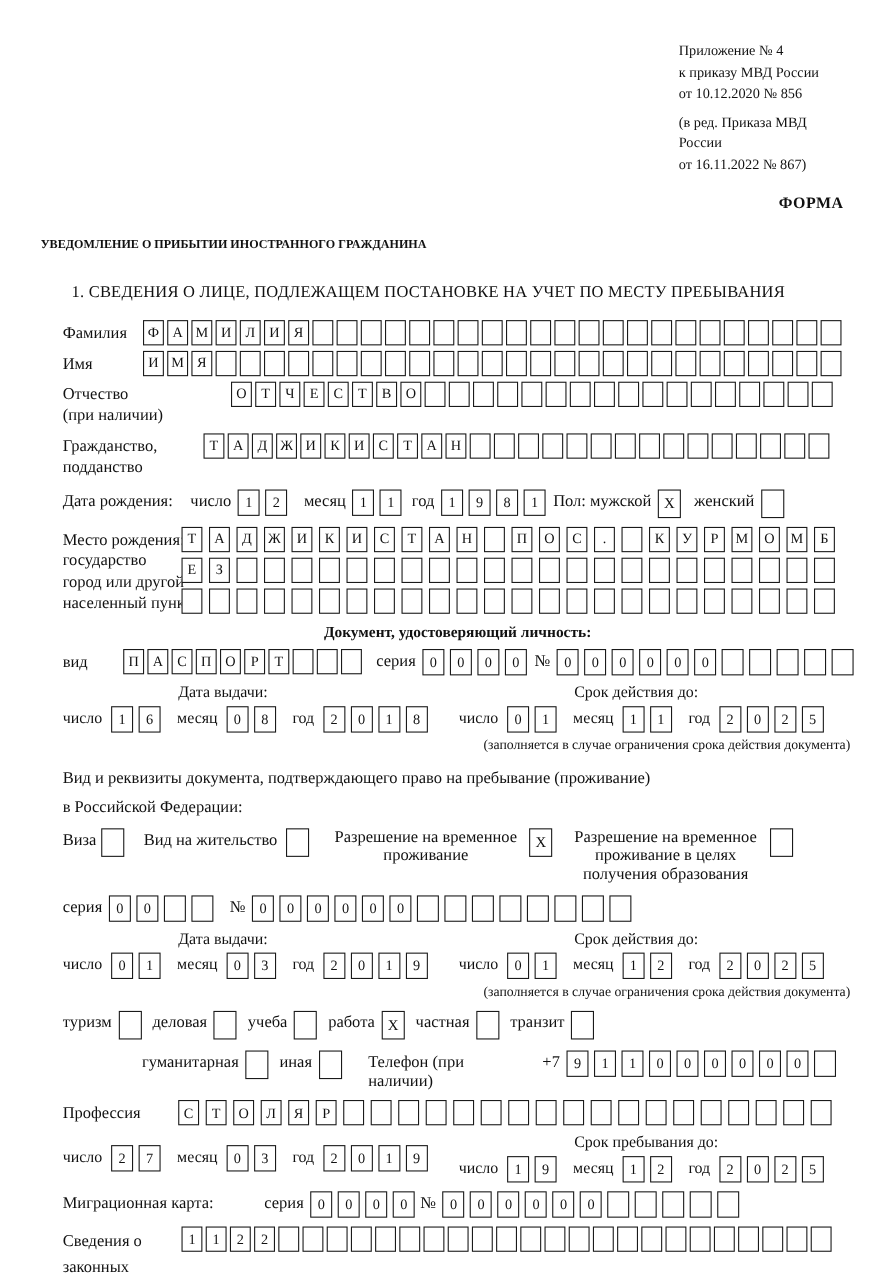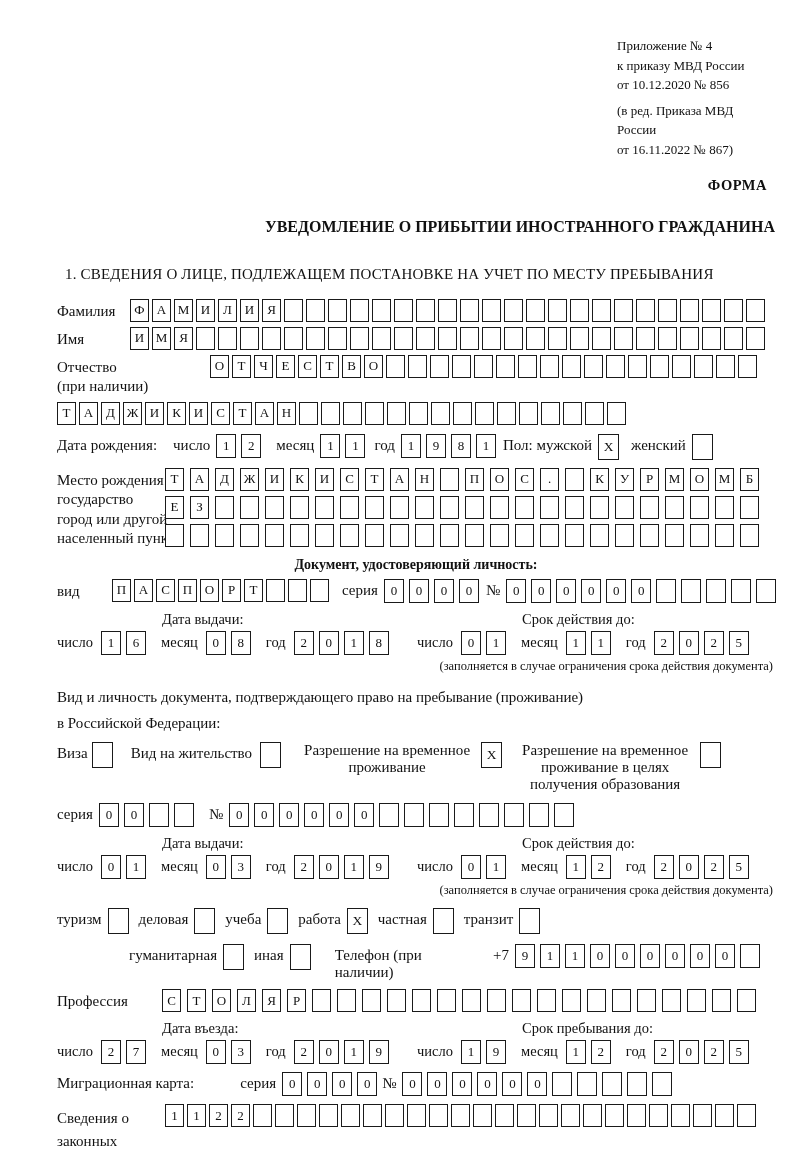--- a/index.html
+++ b/index.html
@@ -4,21 +4,21 @@
 <style>
   * { margin:0; padding:0; box-sizing:border-box; }
   html,body { background:#fff; }
   body { width:800px; font-family:"Liberation Serif","DejaVu Serif",serif; color:#111; }
   .page { width:800px; height:1163px; padding:36px 25px 0 57px; overflow:hidden; position:relative; }
 
   .hdr { margin-left:560px; font-size:13px; line-height:1.5; }
   .hdr .g2 { margin-top:6px; }
   .forma { text-align:right; font-weight:bold; font-size:14.5px; margin-top:18px; padding-right:8px; letter-spacing:.5px; }
 
-  .title { text-align:right; font-weight:bold; font-size:16px; margin-top:20px; line-height:1.6; margin-left:-20px; }
+  .title { text-align:left; font-weight:bold; font-size:11px; margin-top:20px; line-height:1.6; margin-left:-20px; }
   .blank-line { display:inline-block; width:55px; border-bottom:2.2px solid #222; height:14px; margin-left:12px; }
 
   .sec-head { font-weight:normal; font-size:15px; margin-top:26px; margin-left:8px; letter-spacing:.2px; white-space:nowrap; }
 
   .row { display:flex; align-items:flex-start; margin-top:5px; }
   .lbl { font-size:15px; flex:none; padding-top:3px; line-height:1.3; }
 
   .cells { display:flex; flex:none; }
   .cell { display:inline-flex; flex:none; width:19px; height:23px; border:1.6px solid #1a1a1a; margin-right:3px;
           align-items:center; justify-content:center; font-size:13px; background:#fff; }
@@ -187,20 +187,24 @@
         <span class="cell"></span>
         <span class="cell"></span>
         <span class="cell"></span>
         <span class="cell"></span>
         <span class="cell"></span>
         <span class="cell"></span>
       </div>
   </div>
 
   <div class="row">
+    <div class="lbl w128">
+      <div>Гражданство,</div>
+      <div>подданство</div>
+    </div>
     <div class="cells">
         <span class="cell">Т</span>
         <span class="cell">А</span>
         <span class="cell">Д</span>
         <span class="cell">Ж</span>
         <span class="cell">И</span>
         <span class="cell">К</span>
         <span class="cell">И</span>
         <span class="cell">С</span>
         <span class="cell">Т</span>
@@ -419,21 +423,21 @@
             <span class="cell">0</span>
             <span class="cell">2</span>
             <span class="cell">5</span>
           </div>
       </div>
     </div>
   </div>
   <div class="note-r">(заполняется в случае ограничения срока действия документа)</div>
 
   <div class="plain">
-    <div>Вид и личность документа, подтверждающего право на пребывание (проживание)</div>
+    <div>Вид и реквизиты документа, подтверждающего право на пребывание (проживание)</div>
     <div>в Российской Федерации:</div>
   </div>
 
   <div class="chk-row">
     <div class="chk-item" style="margin-right:18px;">
       <span class="txt" style="margin-right:4px;">Виза</span>
       <span class="cbox"></span>
     </div>
     <div class="chk-item" style="margin-right:20px;">
       <span class="txt">Вид на жительство</span>
@@ -603,21 +607,20 @@
         <span class="cell"></span>
         <span class="cell"></span>
         <span class="cell"></span>
         <span class="cell"></span>
         <span class="cell"></span>
       </div>
   </div>
 
   <div class="dates-pair">
     <div class="dgroup leftg">
-      <div class="dhead c1">Дата въезда:</div>
       <div class="dboxes">
         <span class="dlbl">число</span>
         <div class="cells dcells">
             <span class="cell">2</span>
             <span class="cell">7</span>
           </div>
         <span class="dlbl mid">месяц</span>
         <div class="cells dcells">
             <span class="cell">0</span>
             <span class="cell">3</span>

